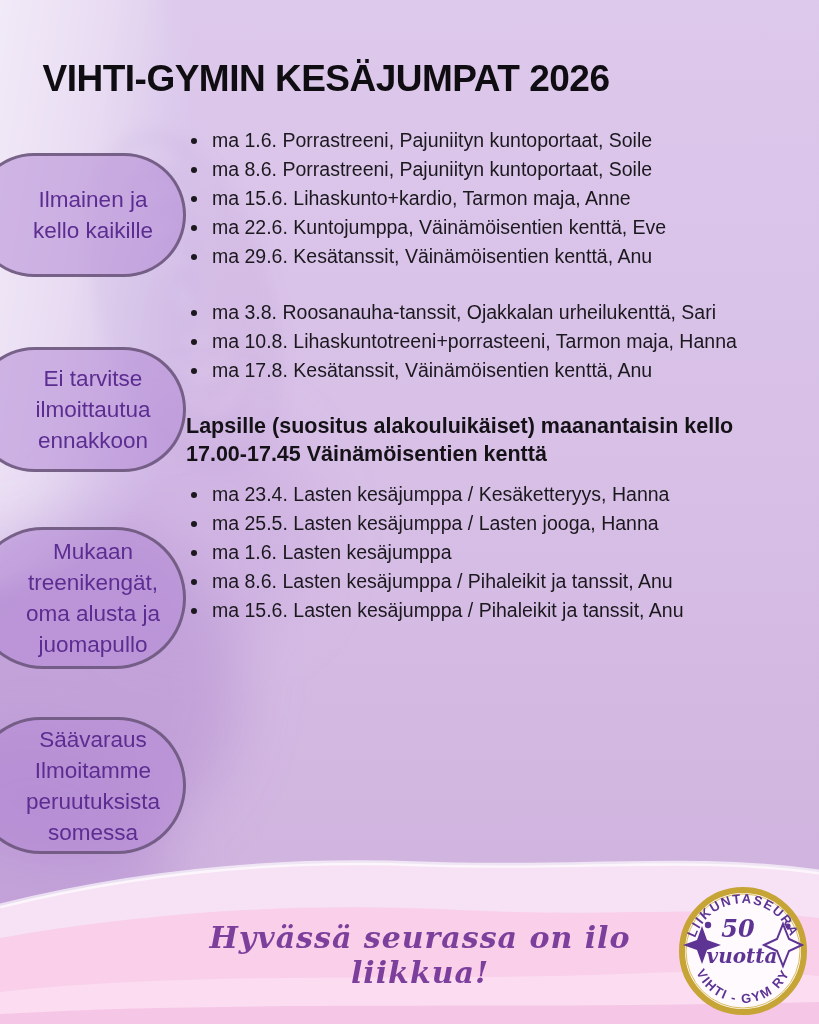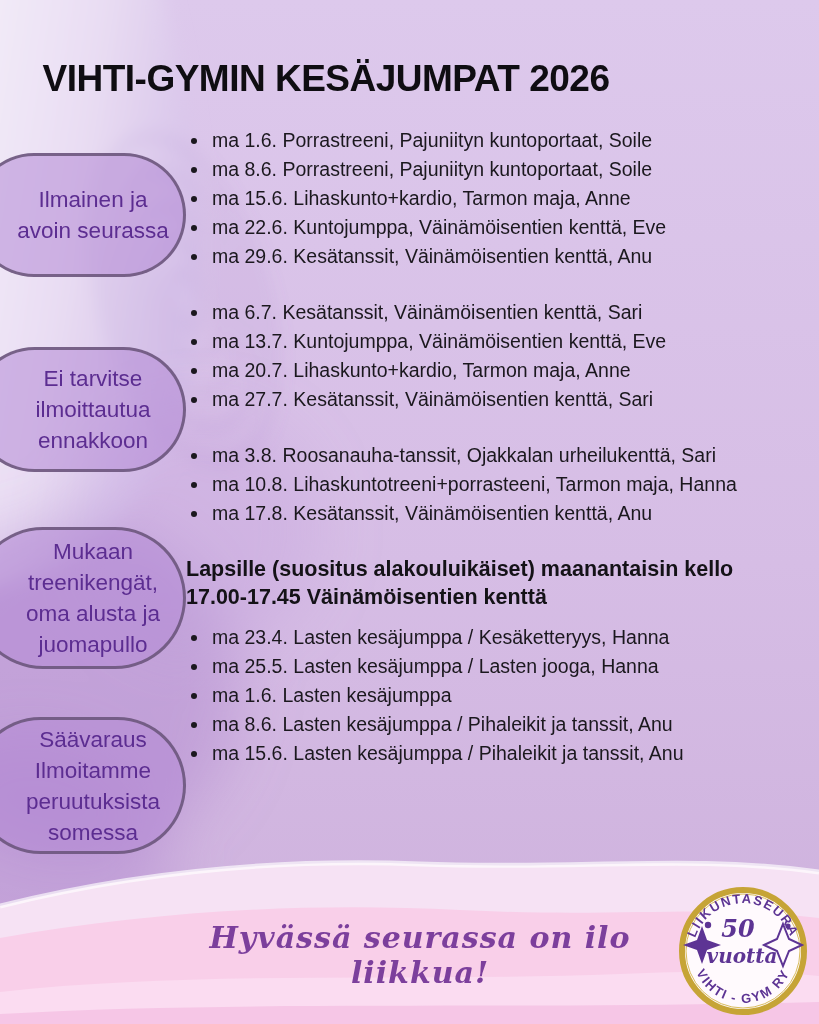--- a/index.html
+++ b/index.html
@@ -104,21 +104,21 @@
   <path d="M0,92 C120,62 260,44 420,50 C580,56 690,40 819,58" fill="none" stroke="#ffffff" stroke-width="5" opacity="0.65"></path>
   <path d="M0,124 C150,98 300,88 460,96 C620,104 710,90 819,104 L819,210 L0,210 Z" fill="#f9cfe9"></path>
   <path d="M0,178 C200,156 420,168 620,160 C720,156 770,158 819,162 L819,210 L0,210 Z" fill="#fbdcf1"></path>
   <path d="M0,200 C250,186 500,196 819,188 L819,210 L0,210 Z" fill="#f6c6e6"></path>
 </svg>
 
 <h1 class="title">VIHTI-GYMIN KESÄJUMPAT 2026</h1>
 
 <div class="bubble b1">
   <span>Ilmainen ja
-avoin seurassa</span>
+kello kaikille</span>
 </div>
 <div class="bubble b2">
   <span>Ei tarvitse
 ilmoittautua
 ennakkoon</span>
 </div>
 <div class="bubble b3">
   <span>Mukaan
 treenikengät,
 oma alusta ja
@@ -135,26 +135,20 @@
 
 
   <ul class="sched gap">
     <li>ma 1.6. Porrastreeni, Pajuniityn kuntoportaat, Soile</li>
     <li>ma 8.6. Porrastreeni, Pajuniityn kuntoportaat, Soile</li>
     <li>ma 15.6. Lihaskunto+kardio, Tarmon maja, Anne</li>
     <li>ma 22.6. Kuntojumppa, Väinämöisentien kenttä, Eve</li>
     <li>ma 29.6. Kesätanssit, Väinämöisentien kenttä, Anu</li>
   </ul>
 
-  <ul class="sched gap">
-    <li>ma 6.7. Kesätanssit, Väinämöisentien kenttä, Sari</li>
-    <li>ma 13.7. Kuntojumppa, Väinämöisentien kenttä, Eve</li>
-    <li>ma 20.7. Lihaskunto+kardio, Tarmon maja, Anne</li>
-    <li>ma 27.7. Kesätanssit, Väinämöisentien kenttä, Sari</li>
-  </ul>
 
   <ul class="sched gap">
     <li>ma 3.8. Roosanauha-tanssit, Ojakkalan urheilukenttä, Sari</li>
     <li>ma 10.8. Lihaskuntotreeni+porrasteeni, Tarmon maja, Hanna</li>
     <li>ma 17.8. Kesätanssit, Väinämöisentien kenttä, Anu</li>
   </ul>
 
   <h2 class="section-heading kids">Lapsille (suositus alakouluikäiset) maanantaisin kello
 17.00-17.45 Väinämöisentien kenttä</h2>
 

